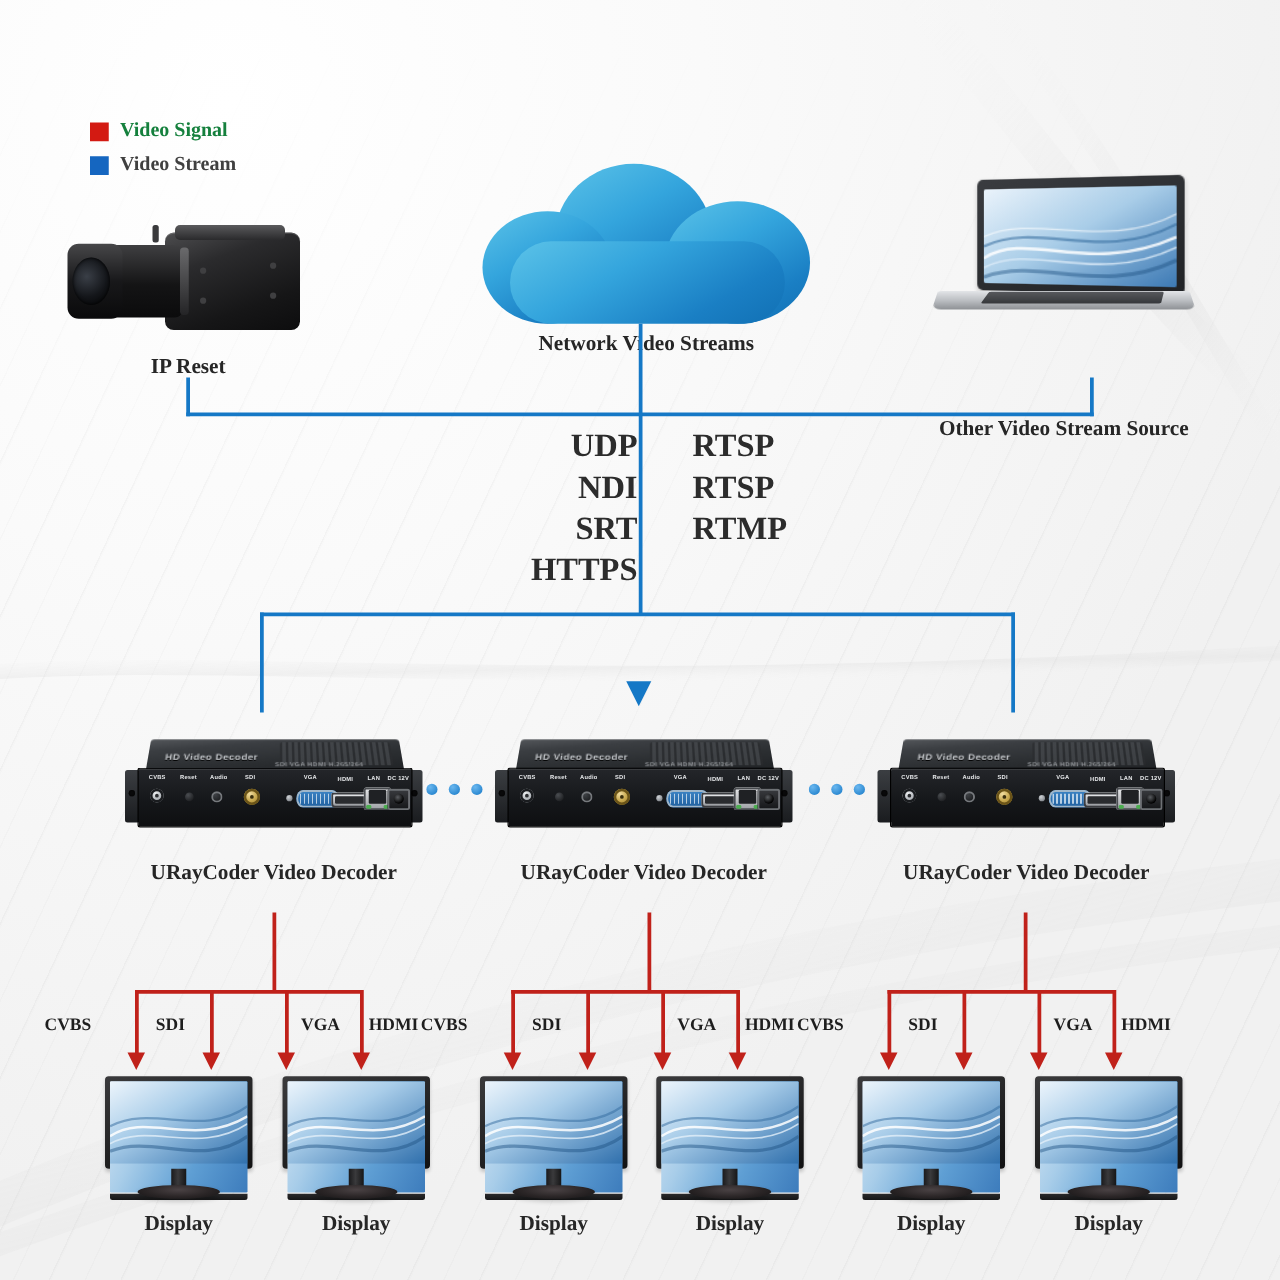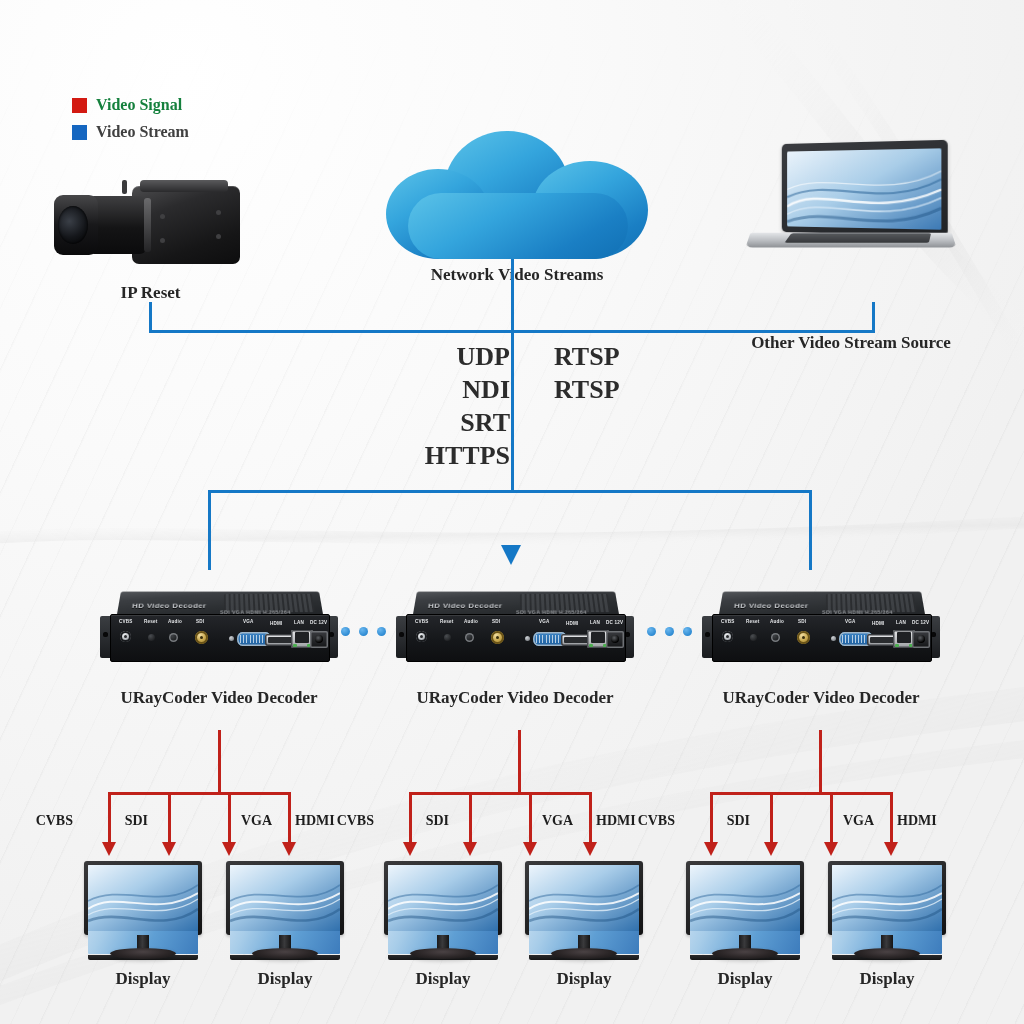--- a/index.html
+++ b/index.html
@@ -271,20 +271,21 @@
   <div class="abs" id="protocols">
     <div class="col l">
       <div class="p">UDP</div>
       <div class="p">NDI</div>
       <div class="p">SRT</div>
       <div class="p">HTTPS</div>
     </div>
     <div class="col r">
       <div class="p">RTSP</div>
       <div class="p">RTSP</div>
+      <div class="p">RTMP</div>
     </div>
   </div>
 
   <div class="hline blue" style="left:208px;top:490px;width:604px;"></div>
   <div class="vline blue" style="left:208px;top:490px;height:80px;"></div>
   <div class="vline blue" style="left:809px;top:490px;height:80px;"></div>
   <div class="arrow-down blue" style="left:501px;top:545px;"></div>
 
   <div class="decoder" style="left:104px;top:586px;">
     <div class="dec-ear l">

